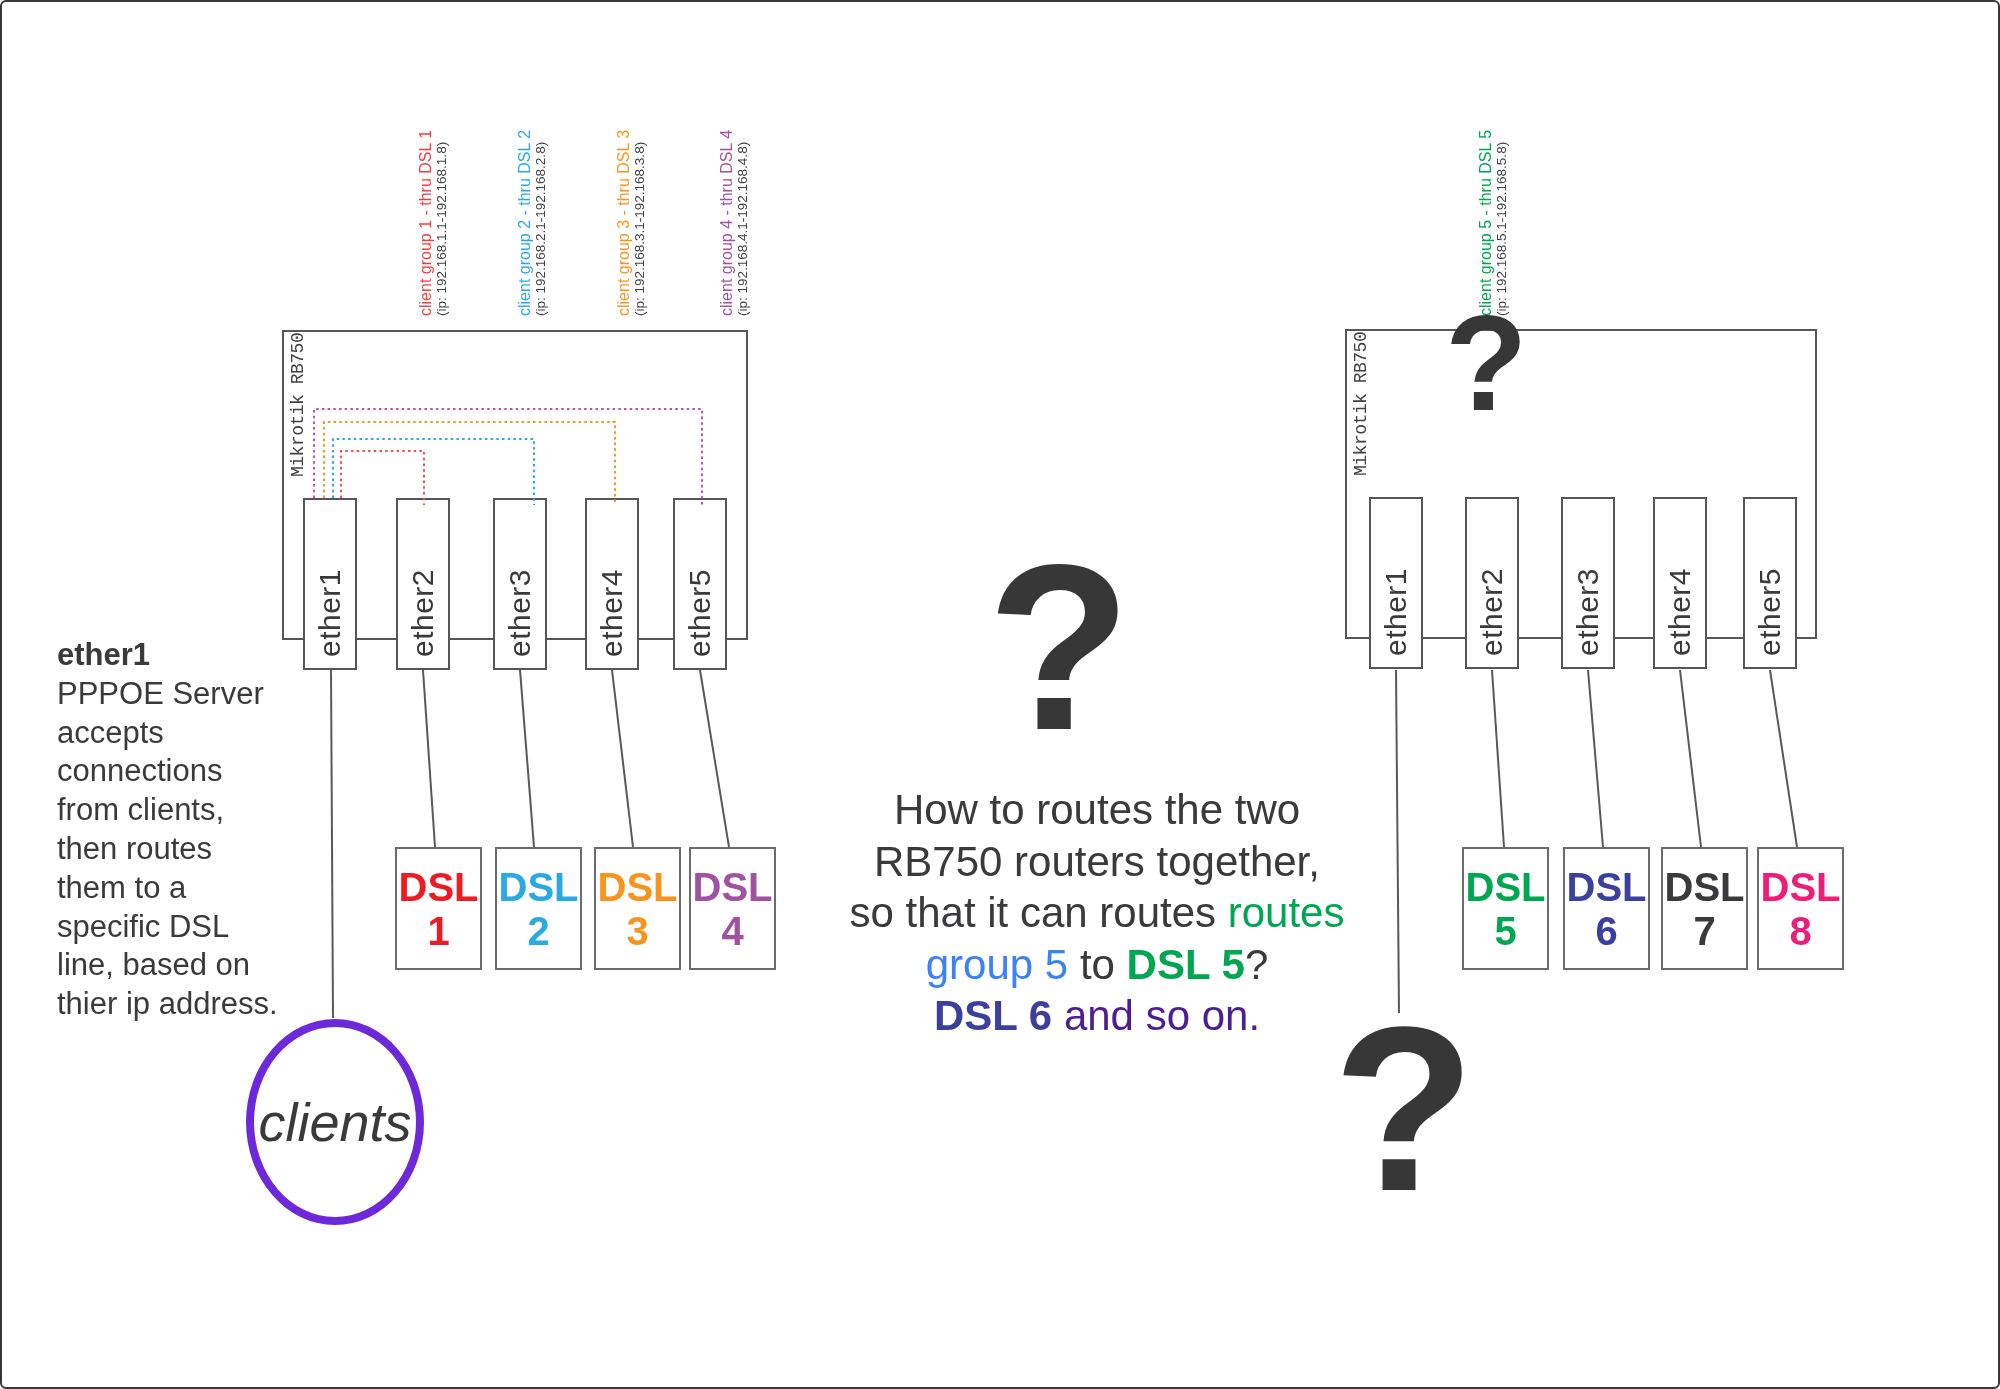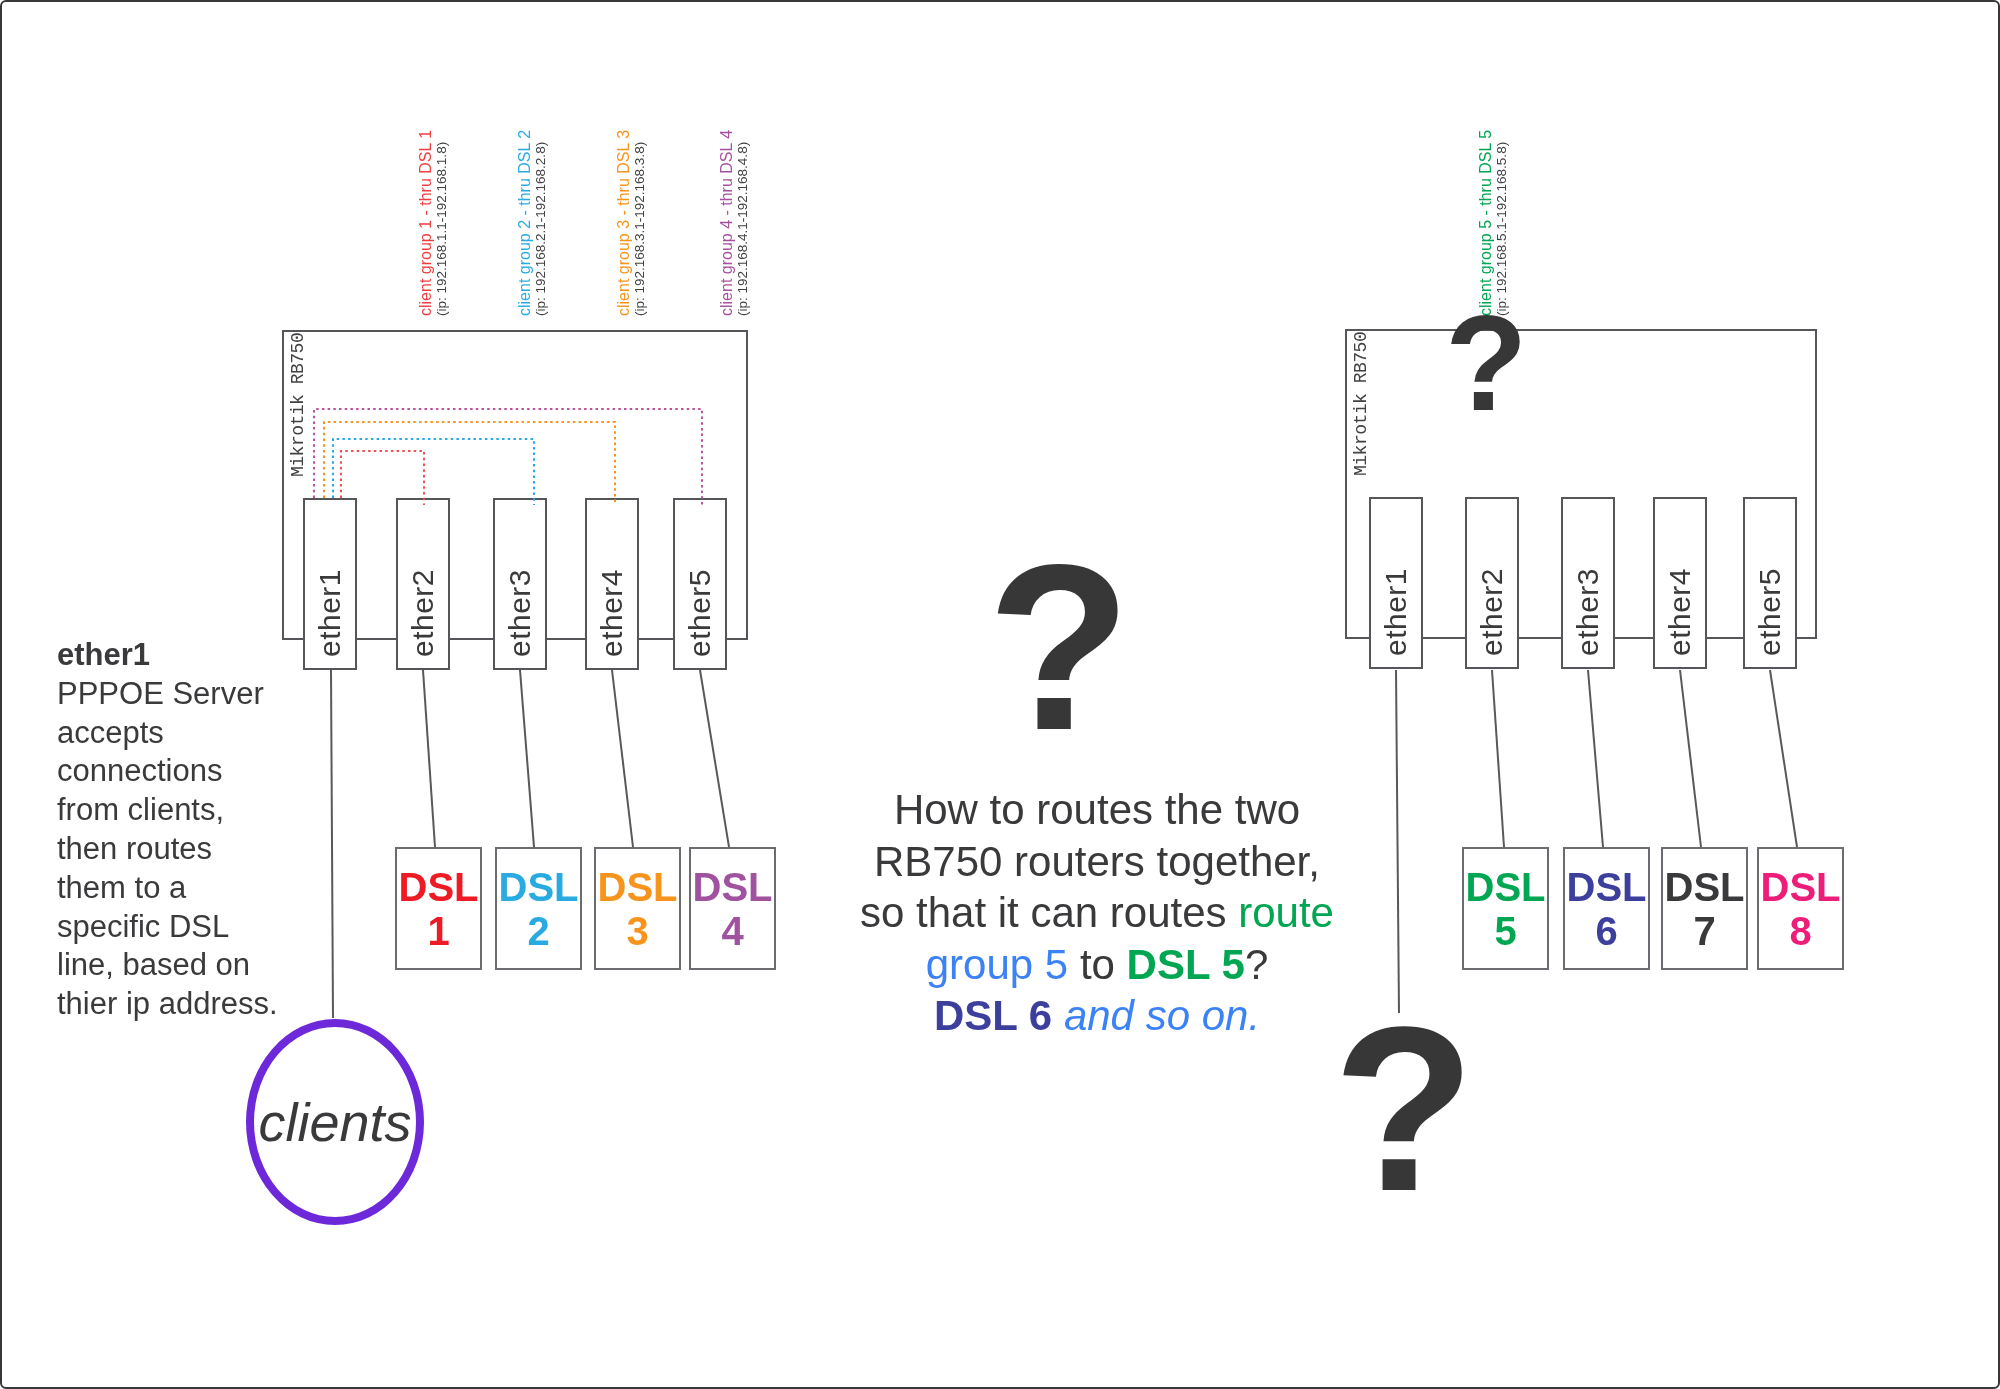--- a/index.html
+++ b/index.html
@@ -152,27 +152,27 @@
   </div>
 
   <div class="qpara">
     <div class="qline">
       <span style="color: rgb(58, 58, 60);">How to routes the two</span>
     </div>
     <div class="qline">
       <span style="color: rgb(58, 58, 60);">RB750 routers together,</span>
     </div>
     <div class="qline">
-      <span style="color: rgb(58, 58, 60);">so that it can routes </span><span style="color: rgb(0, 166, 81);">route</span>
+      <span style="color: rgb(58, 58, 60);">so that it can routes </span><span style="color: rgb(0, 166, 81);">routes</span>
     </div>
     <div class="qline">
       <span style="color: #3b82f6;">group 5</span><span style="color: rgb(58, 58, 60);"> to </span><span style="font-weight: bold; color: rgb(0, 166, 81);">DSL 5</span><span style="color: rgb(58, 58, 60);">?</span>
     </div>
     <div class="qline">
-      <span style="font-weight: bold; color: rgb(61, 63, 156);">DSL 6</span><span style="color: #3b82f6; font-style: italic;"> and so on.</span>
+      <span style="font-weight: bold; color: rgb(61, 63, 156);">DSL 6</span><span style="color: #4c1d95;"> and so on.</span>
     </div>
   </div>
 
   <div class="qmark qmark-mid">?</div>
   <div class="qmark qmark-router">?</div>
   <div class="qmark qmark-bottom">?</div>
 
   <svg class="wires" width="2000" height="1389" viewBox="0 0 2000 1389">
 
     <line x1="329" y1="668" x2="331" y2="1016" stroke-width="2" stroke="#58595b"></line>

